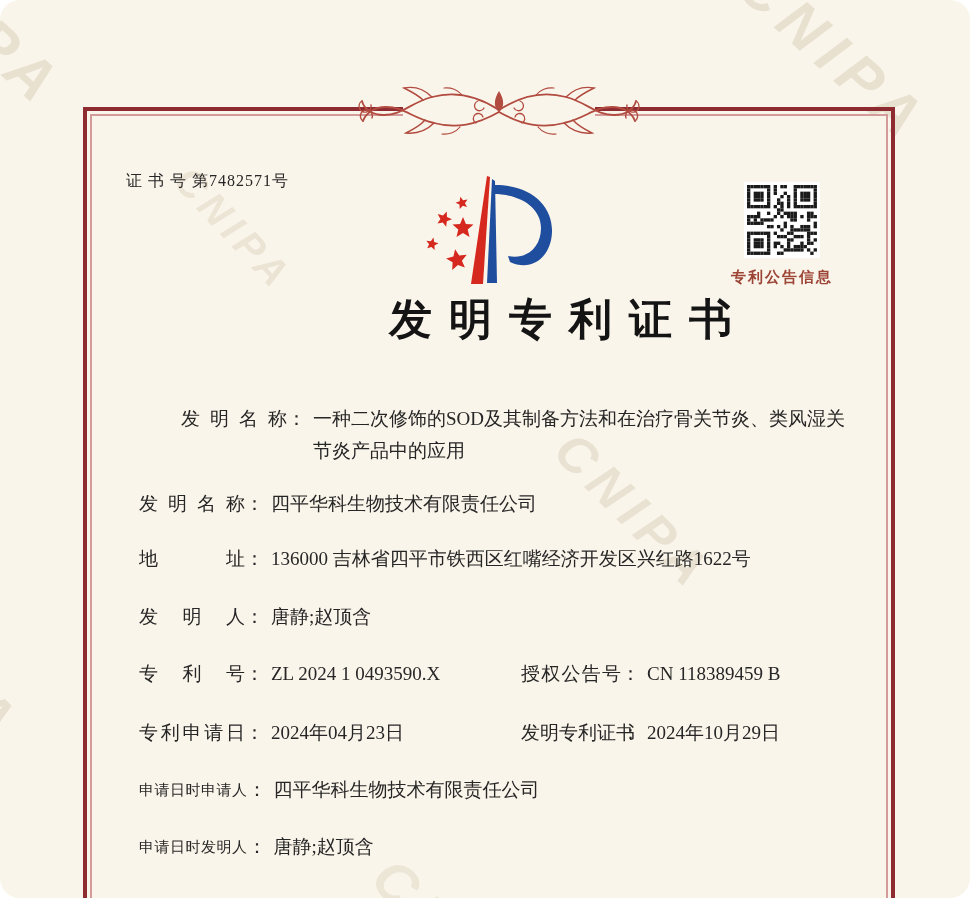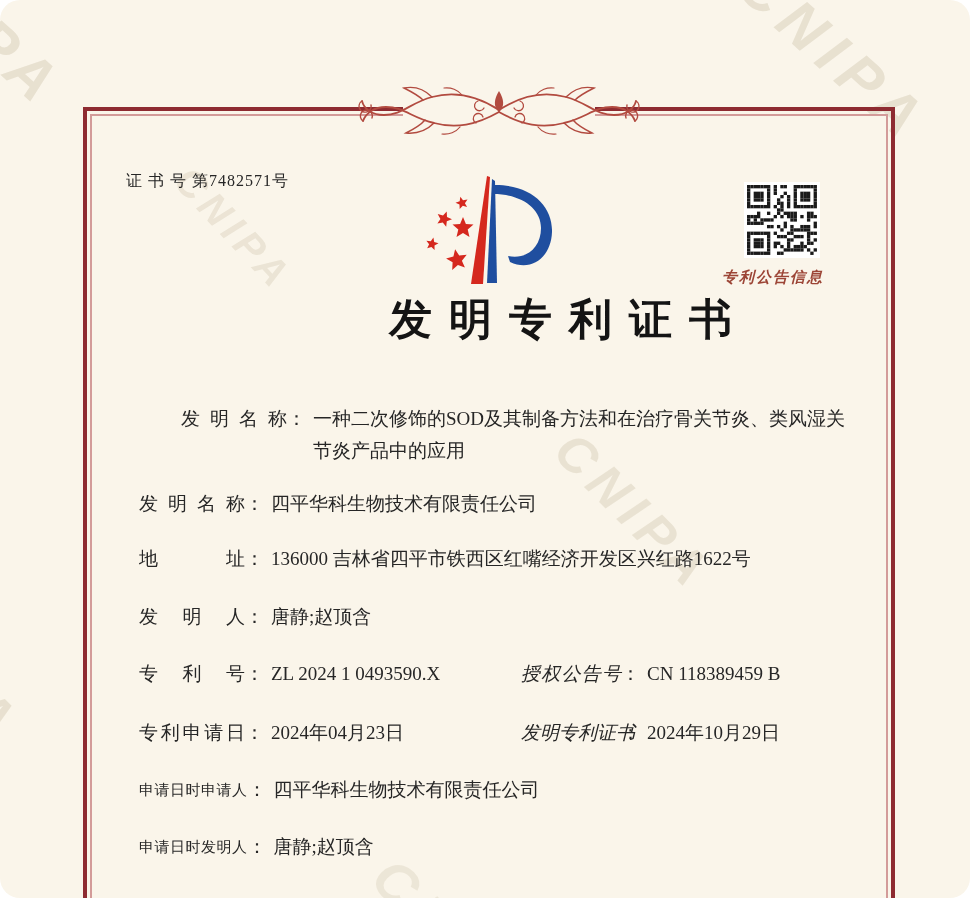--- a/index.html
+++ b/index.html
@@ -25,40 +25,40 @@
   }
   .border-inner{
     position:absolute;left:3px;top:3px;right:3px;bottom:3px;
     border:2px solid var(--borderInner,#d39b99);
   }
   .ornament{position:absolute;left:358px;top:85px;width:282px;height:52px;}
   .cert-no{position:absolute;left:126px;top:171px;font-size:16px;letter-spacing:1px;}
   .logo{position:absolute;left:413px;top:170px;width:150px;height:122px;}
   .qr{position:absolute;left:744px;top:182px;width:76px;height:76px;background:#fff;}
   .qr-label{
-    position:absolute;left:722px;top:268px;width:120px;text-align:left;
-    font-size:15px;font-weight:bold;font-style:italic;letter-spacing:2px;
+    position:absolute;left:722px;top:268px;width:120px;text-align:center;
+    font-size:15px;font-weight:bold;letter-spacing:2px;
     color:var(--qrLabel,#9c4536);
   }
   .title{
     position:absolute;left:83px;top:291px;width:956px;margin:0;padding-left:16px;
     box-sizing:border-box;text-align:center;font-size:43px;font-weight:700;
     letter-spacing:17px;color:#141414;
   }
   .row{position:absolute;left:139px;width:740px;line-height:32px;font-size:19px;}
   .lbl{
     display:inline-block;width:106px;text-align:justify;text-align-last:justify;
     vertical-align:top;
   }
   .lbl.long{width:auto;min-width:106px;text-align-last:auto;font-size:15px;letter-spacing:.5px;}
   .colon{display:inline-block;vertical-align:top;margin-right:7px;}
   .val{display:inline-block;vertical-align:top;}
   .val.wrap{width:545px;}
   .col2{position:absolute;left:382px;top:0;white-space:nowrap;}
-  .col2 .lbl{width:100px;font-style:italic;}
+  .col2 .lbl{width:100px;}
   .r1{top:403px;margin-left:42px;} .r2{top:488px;} .r3{top:543px;} .r4{top:601px;}
   .r5{top:658px;} .r6{top:717px;} .r7{top:774px;} .r8{top:831px;}
 </style>
 </head>
 <body>
 
 <div class="paper">
 
   <span class="wm wm1">CNIPA</span>
   <span class="wm wm2">CNIPA</span>

